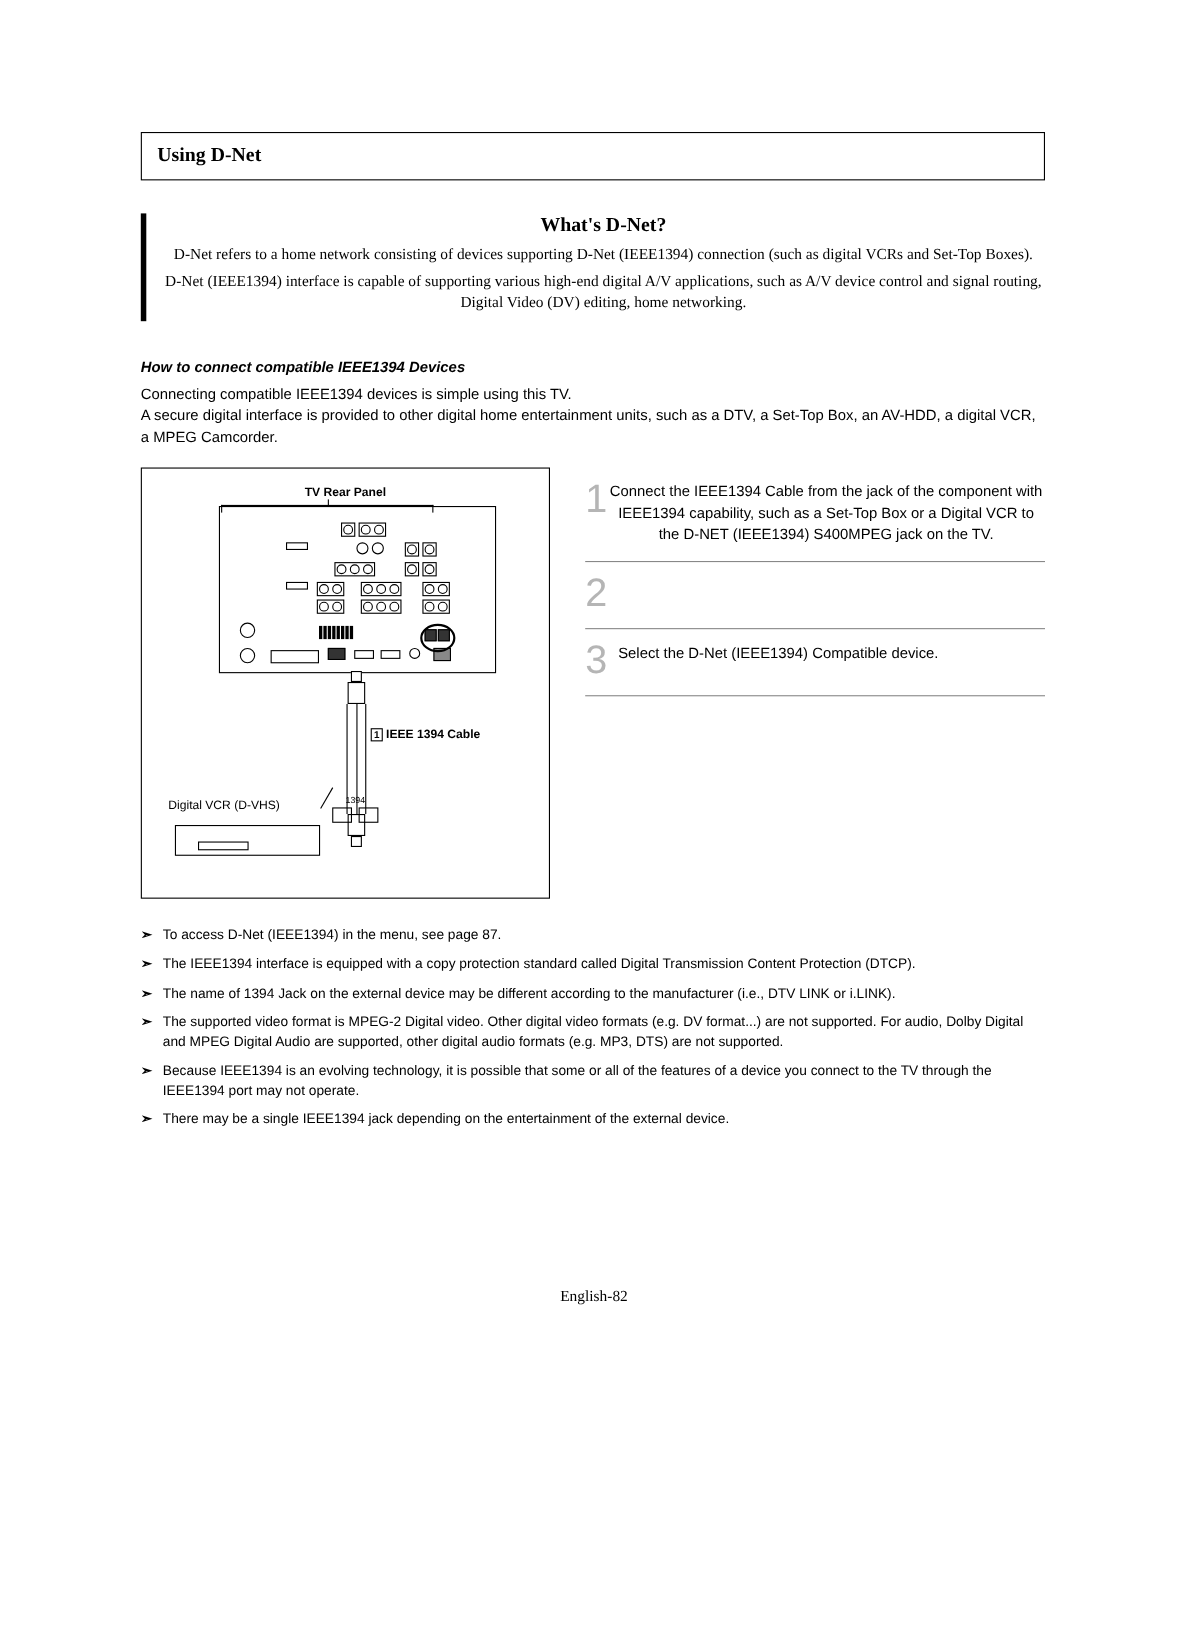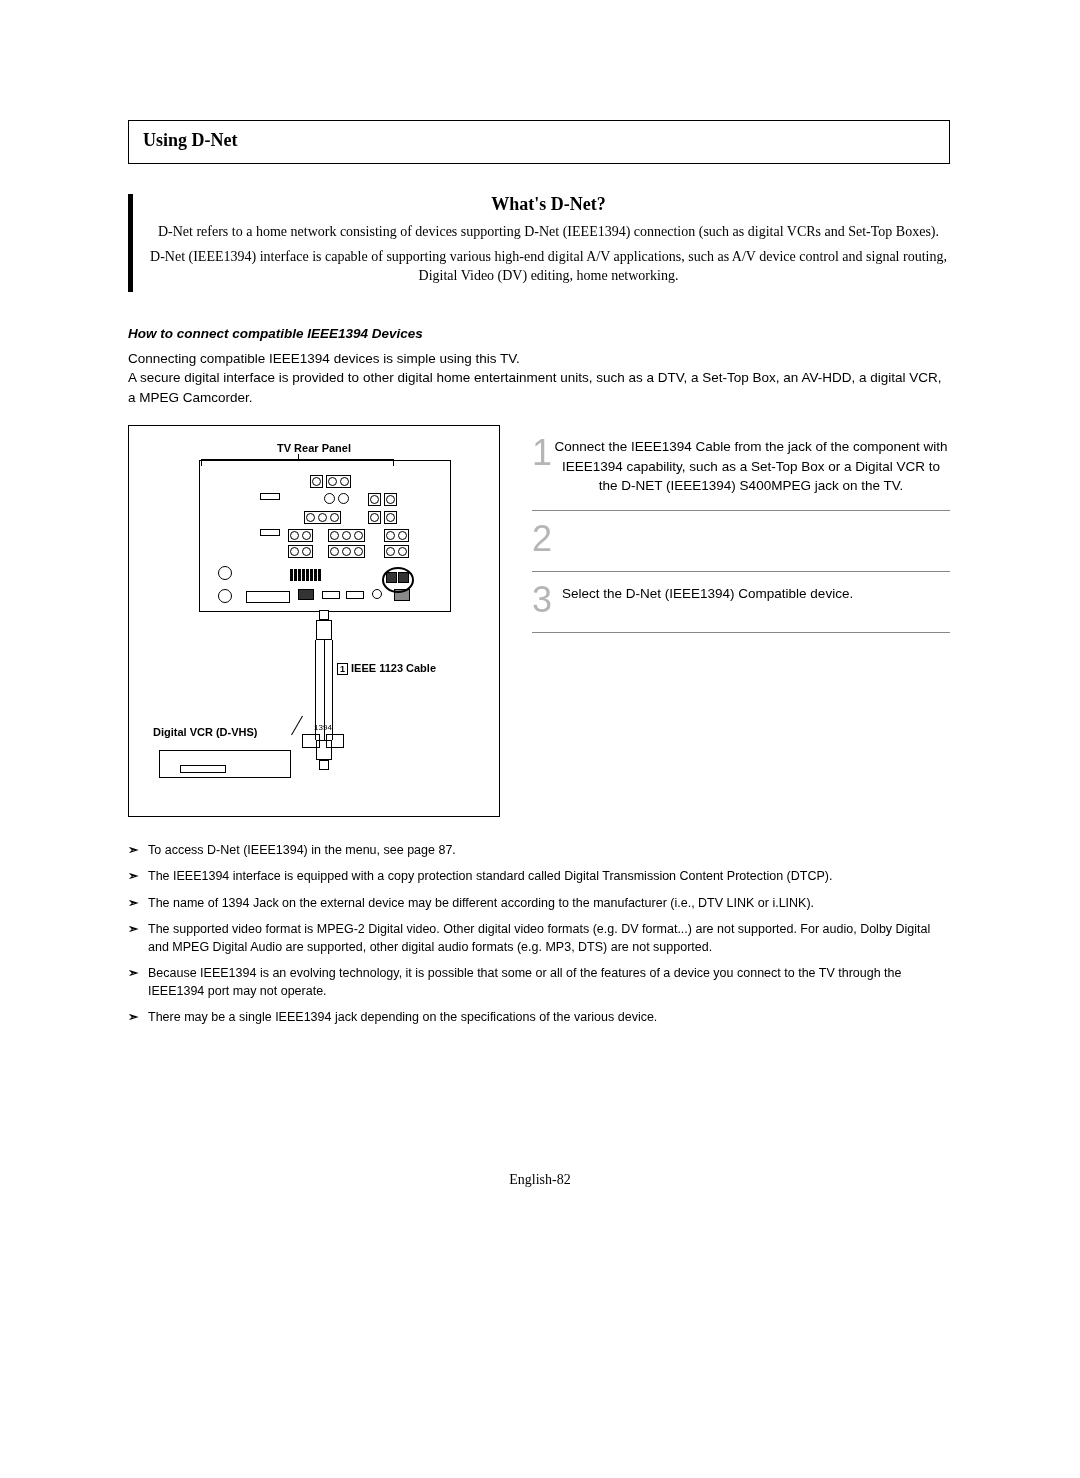--- a/index.html
+++ b/index.html
@@ -228,21 +228,21 @@
     position:absolute;
     top:236px; left:208px;
     font-size:11px; font-weight:bold;
   }
   .ieee-label .numbox{
     display:inline-block;border:1px solid #000;padding:0 2px;font-size:9px;margin-right:3px;
   }
   .vcr-label {
     position:absolute;
     top:300px;left:24px;
-    font-size:11px;font-weight:bold;
+    font-size:11px;font-weight:normal;
   }
   .vcr-box {
     position:absolute;
     top:297px;left:160px;
     width:68px;height:40px;
     text-align:center;
   }
   .vcr-port-row{display:flex;gap:6px;justify-content:center;}
   .vcr-port{width:16px;height:12px;border:1px solid #000;}
   .vcr-1394 {font-size:8px;margin-bottom:2px;}
@@ -394,21 +394,21 @@
       <div class="cable-wrap">
         <div class="cable-plug-tip"></div>
         <div class="cable-plug"></div>
         <div class="cable-outer">
             <div style="position:absolute;left:50%;top:0;width:1px;height:100%;background:#000;"></div>
           </div>
         <div class="cable-plug"></div>
         <div class="cable-plug-tip"></div>
       </div>
       <div class="ieee-label">
-        <span class="numbox">1</span><span>IEEE 1123 Cable</span>
+        <span class="numbox">1</span><span>IEEE 1394 Cable</span>
       </div>
 
       <div class="vcr-label">Digital VCR (D-VHS)</div>
       <div class="vcr-box">
         <div class="vcr-1394">1394</div>
         <div class="vcr-port-row">
             <div class="vcr-port"></div>
             <div class="vcr-port"></div>
           </div>
       </div>
@@ -449,18 +449,18 @@
     <div class="note">
         <div class="note-arrow">➣</div>
         <div>The supported video format is MPEG-2 Digital video. Other digital video formats (e.g. DV format...) are not supported. For audio, Dolby Digital and MPEG Digital Audio are supported, other digital audio formats (e.g. MP3, DTS) are not supported.</div>
       </div>
     <div class="note">
         <div class="note-arrow">➣</div>
         <div>Because IEEE1394 is an evolving technology, it is possible that some or all of the features of a device you connect to the TV through the IEEE1394 port may not operate.</div>
       </div>
     <div class="note">
         <div class="note-arrow">➣</div>
-        <div>There may be a single IEEE1394 jack depending on the specifications of the various device.</div>
+        <div>There may be a single IEEE1394 jack depending on the entertainment of the external device.</div>
       </div>
   </div>
 
   <div class="footer">English-82</div>
 </div>
 
 </body></html>

